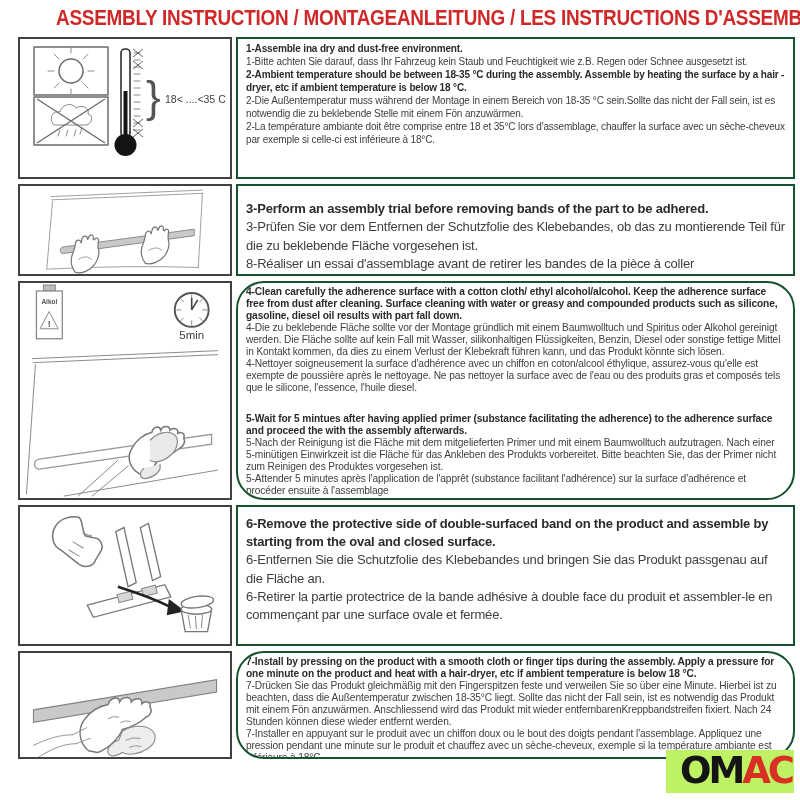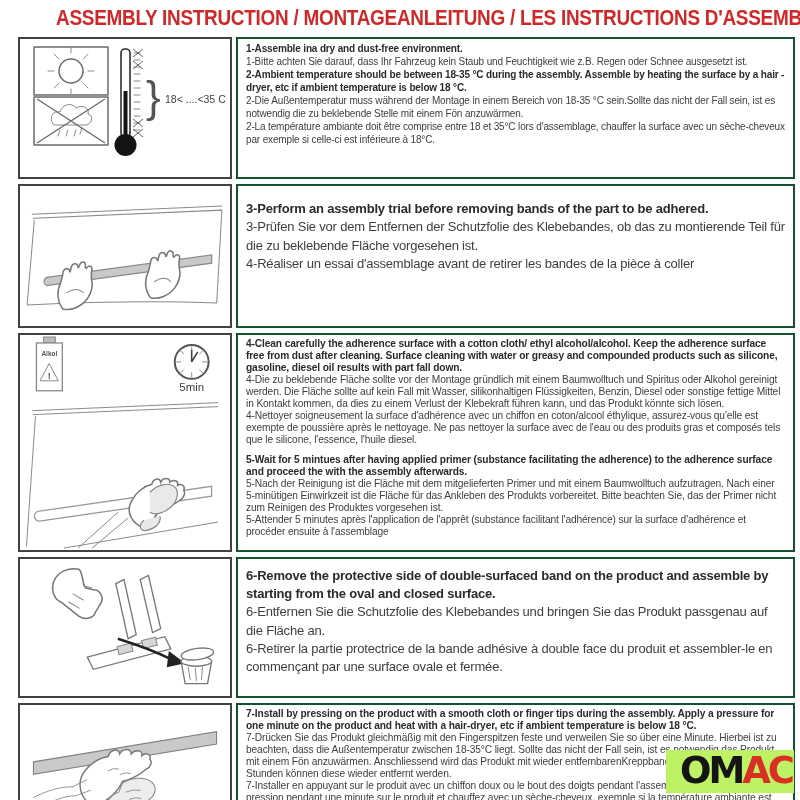--- a/index.html
+++ b/index.html
@@ -7,26 +7,26 @@
         font-family:"Liberation Sans",sans-serif;color:#3e3e3e;}
   .title{margin:5px 0 6px 0;text-align:center;white-space:nowrap;
          font-weight:bold;font-size:22px;letter-spacing:-0.3px;color:#d02828;
          transform:scaleX(0.86);transform-origin:50% 50%;}
   .row{display:flex;gap:4px;margin:0 5px 5px 18px;}
   .illus{flex:none;width:210px;border:2px solid #414141;background:#fff;overflow:hidden;}
   .illus svg{display:block;width:100%;height:100%;}
   .tbox{flex:1;border:2px solid #14532d;background:#fff;padding:3px 8px;overflow:hidden;}
   .step{margin:0;}
   .step + .step{margin-top:0;}
-  .tight .step + .step{margin-top:8px;}
+  .tight .step + .step{margin-top:19px;}
   .en{display:block;font-weight:bold;color:#2b2b2b;}
   .de,.fr{display:block;color:#3e3e3e;}
   .size-s{font-size:10px;line-height:1.3;letter-spacing:-0.15px;}
   .size-m{font-size:13px;line-height:1.42;letter-spacing:-0.2px;padding-top:14px;}
-  .size-xs{font-size:10.2px;line-height:1.18;letter-spacing:-0.12px;}
+  .size-xs{font-size:10.2px;line-height:1.18;letter-spacing:-0.12px;border-radius:28px;}
   .size-d{font-size:13px;line-height:1.4;letter-spacing:-0.2px;padding-top:8px;}
   .logo{position:absolute;top:750px;right:6px;background:#bef264;padding:2px 2px 4px 14px;
         font-family:"DejaVu Sans","Liberation Sans",sans-serif;font-weight:bold;
         font-size:37px;letter-spacing:-3px;line-height:1;}
   .logo .blk{color:#141414;}
   .logo .red{color:#d93025;}
   .ln{fill:none;stroke:#6b6b6b;stroke-width:1.5;stroke-linecap:round;stroke-linejoin:round;}
   .thin{fill:none;stroke:#8a8a8a;stroke-width:1;stroke-linecap:round;}
   .svgtext{font-family:"Liberation Sans",sans-serif;fill:#3e3e3e;}
 </style>
@@ -68,40 +68,40 @@
         <span class="de">1-Bitte achten Sie darauf, dass Ihr Fahrzeug kein Staub und Feuchtigkeit wie z.B. Regen oder Schnee ausgesetzt ist.</span>
       </p>
       <p class="step">
         <span class="en">2-Ambient temperature should be between 18-35 °C  during the assembly. Assemble by heating the surface by a hair -dryer, etc if ambient temperature is below 18 °C.</span>
         <span class="de">2-Die Außentemperatur muss während der Montage in einem Bereich von 18-35 °C  sein.Sollte das nicht der Fall sein, ist es notwendig die zu beklebende Stelle mit einem Fön anzuwärmen.</span>
         <span class="fr">2-La température ambiante doit être comprise entre 18 et 35°C lors d'assemblage, chauffer la surface avec un sèche-cheveux par exemple si celle-ci est inférieure à 18°C.</span>
       </p>
     </div>
   </div>
 
-  <div class="row" style="height:144px">
+  <div class="row" style="height:92px">
     <div class="illus">
       <svg viewBox="0 0 206 108">
         <path class="thin" d="M12,13 L198,5 M13,17 L198,9 M14,19 L7,102 M7,102 Q110,97 193,100 M198,9 L193,100"></path>
         <path d="M26,75 L188,53 L188,61 L26,83 A4.5,4.5 0 0 1 26,75 Z" style="fill:#c9c9c9;stroke:#8a8a8a;stroke-width:1.2"></path>
         <g>
           <path d="M42,106 C36,98 36,88 40,80 L42,72 C42,66 48,64 49,70 L50,66 C51,60 57,60 57,66 L58,64 C60,58 65,59 64,65 L65,66 C68,62 72,64 70,70 L70,76 C72,82 70,90 66,96 C60,104 50,108 42,106 Z" style="fill:#fff;stroke:#777;stroke-width:1.5"></path>
           <path class="thin" d="M46,90 C52,86 58,86 62,90"></path>
         </g>
         <g>
           <path d="M128,95 C122,87 122,77 126,69 L128,61 C128,55 134,53 135,59 L136,55 C137,49 143,49 143,55 L144,53 C146,47 151,48 150,54 L151,55 C154,51 158,53 156,59 L156,65 C158,71 156,79 152,85 C146,93 136,97 128,95 Z" style="fill:#fff;stroke:#777;stroke-width:1.5"></path>
           <path class="thin" d="M132,79 C138,75 144,75 148,79"></path>
         </g>
       </svg>
     </div>
     <div class="tbox size-m">
       <p class="step">
         <span class="en">3-Perform an assembly trial before removing bands of the part to be adhered.</span>
         <span class="de">3-Prüfen Sie vor dem Entfernen der Schutzfolie des Klebebandes, ob das zu montierende Teil für die zu beklebende Fläche vorgesehen ist.</span>
-        <span class="fr">4-Réaliser un essai d'assemblage avant de retirer les bandes de la pièce à coller</span>
+        <span class="fr">8-Réaliser un essai d'assemblage avant de retirer les bandes de la pièce à coller</span>
       </p>
     </div>
   </div>
 
   <div class="row" style="height:219px">
     <div class="illus">
       <svg viewBox="0 0 206 216">
         <g>
           <rect x="21" y="2" width="12" height="6" style="fill:#bdbdbd;stroke:#888;stroke-width:1"></rect>
           <rect x="14" y="8" width="26" height="48" style="fill:#fff;stroke:#888;stroke-width:1.3"></rect>

